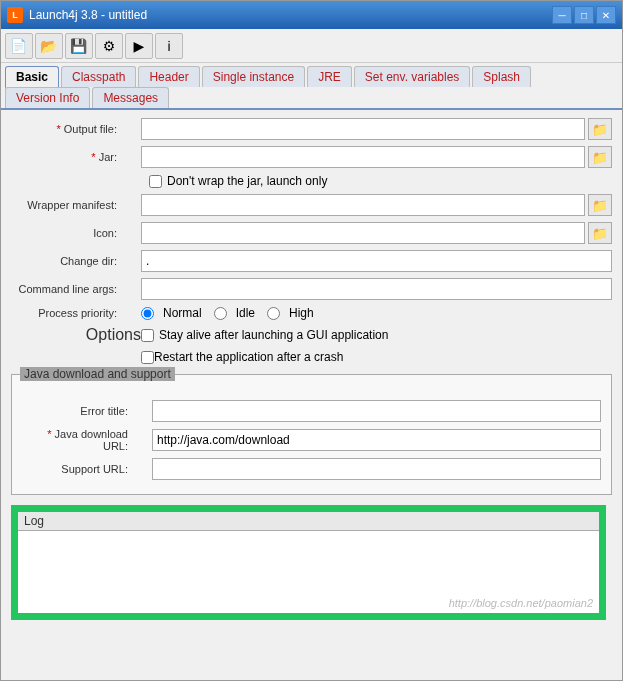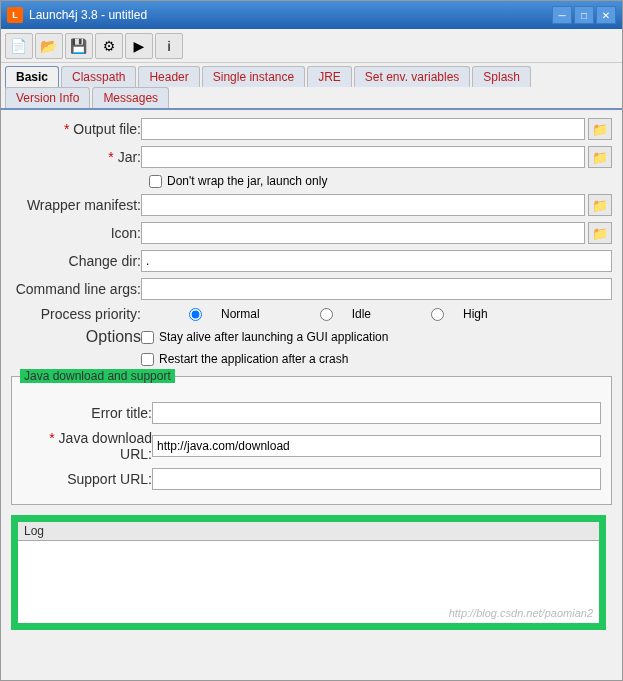--- a/index.html
+++ b/index.html
@@ -126,24 +126,24 @@
     }
 
     .form-row {
       display: flex;
       align-items: center;
       margin-bottom: 6px;
     }
     .form-label {
       text-align: right;
       width: 130px;
-      padding-right: 0;
+      padding-right: 24px;
       color: #333;
       flex-shrink: 0;
-      font-size: 14px;
+      font-size: 11px;
     }
     .form-input {
       flex: 1;
       height: 22px;
       border: 1px solid #aaa;
       background: white;
       padding: 2px 4px;
       font-size: 12px;
     }
     .browse-btn {
@@ -171,23 +171,22 @@
     }
 
     .radio-group {
       display: flex;
       align-items: center;
       gap: 12px;
     }
     .radio-group label {
       display: flex;
       align-items: center;
-      gap: 19px;
-      cursor: pointer;
-      margin-left: 48px;
+      gap: 9px;
+      cursor: pointer;
     }
 
     .options-label {
       width: 130px;
       text-align: right;
       color: #333;
       flex-shrink: 0;
       font-size: 16px;
     }
 
@@ -195,21 +194,21 @@
       border: 1px solid #aaa;
       margin: 10px 0;
       padding: 6px 10px 8px 10px;
       position: relative;
       background: #f8f8f8;
     }
     .section-title {
       position: absolute;
       top: -8px;
       left: 8px;
-      background: #22c55e;
+      background: #a3a3a3;
       padding: 0 4px;
       font-size: 12px;
       color: #333;
     }
 
     .log-section {
       border: 7px solid #22c55e;
       margin: 6px 6px 0 0;
       background: #f8f8f8;
     }
@@ -339,21 +338,21 @@
 
     <div class="form-row">
       <div class="options-label">Options</div>
       <div style="display:flex;align-items:center;gap:5px;">
         <input type="checkbox" id="stay-alive" style="">
         <label for="stay-alive">Stay alive after launching a GUI application</label>
       </div>
     </div>
     <div class="form-row">
       <div class="options-label"></div>
-      <div style="display:flex;align-items:center;gap:5px;">
+      <div style="display:flex;align-items:center;">
         <input type="checkbox" id="restart" style="">
         <label for="restart">Restart the application after a crash</label>
       </div>
     </div>
 
     <div class="section-group">
       <span class="section-title">Java download and support</span>
 
       <div class="form-row" style="margin-top:19px;">
         <div class="form-label">Error title:</div>

